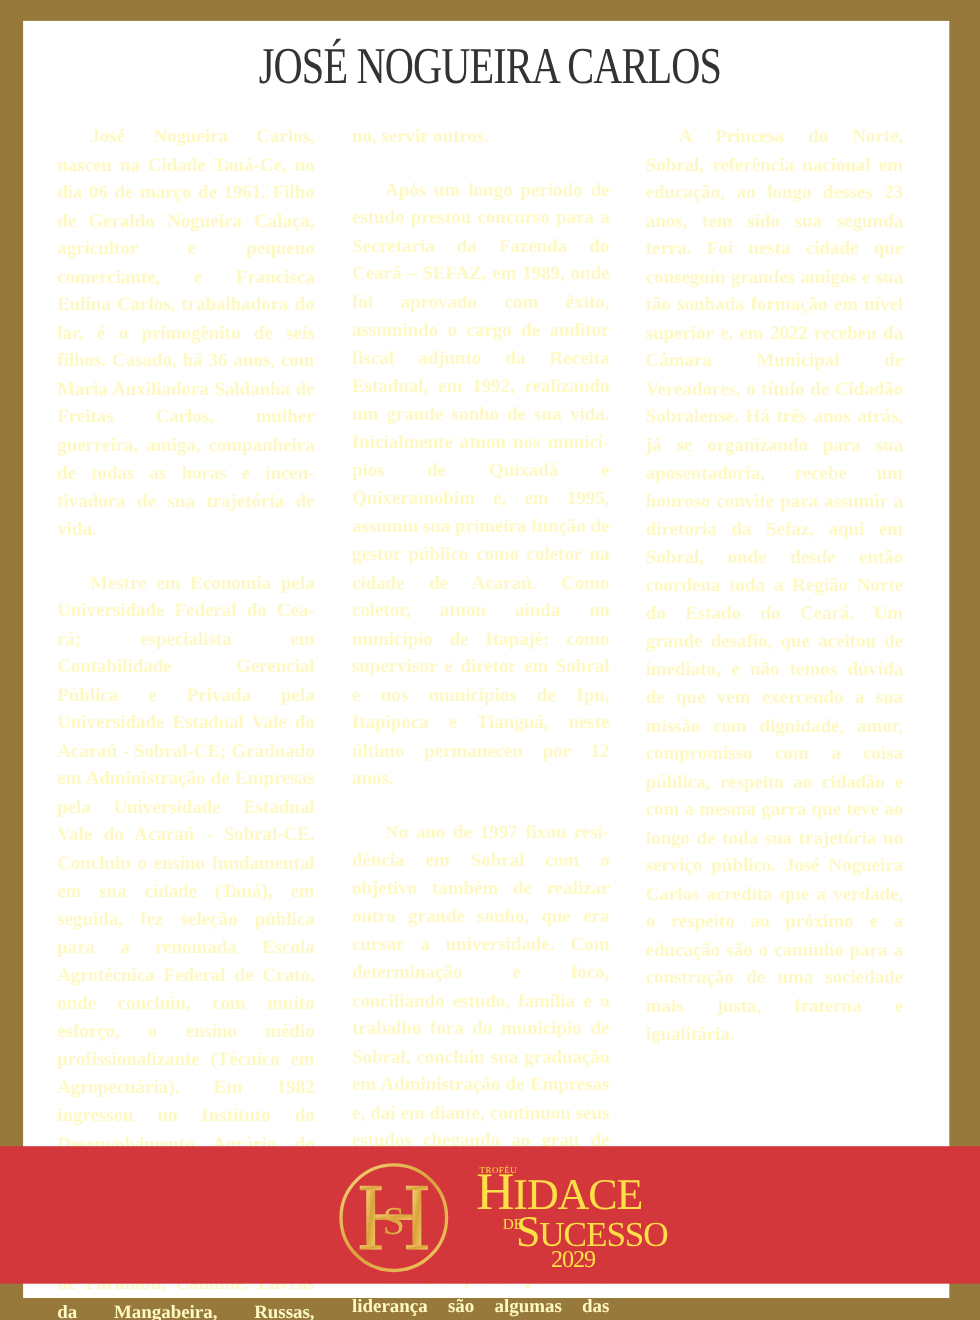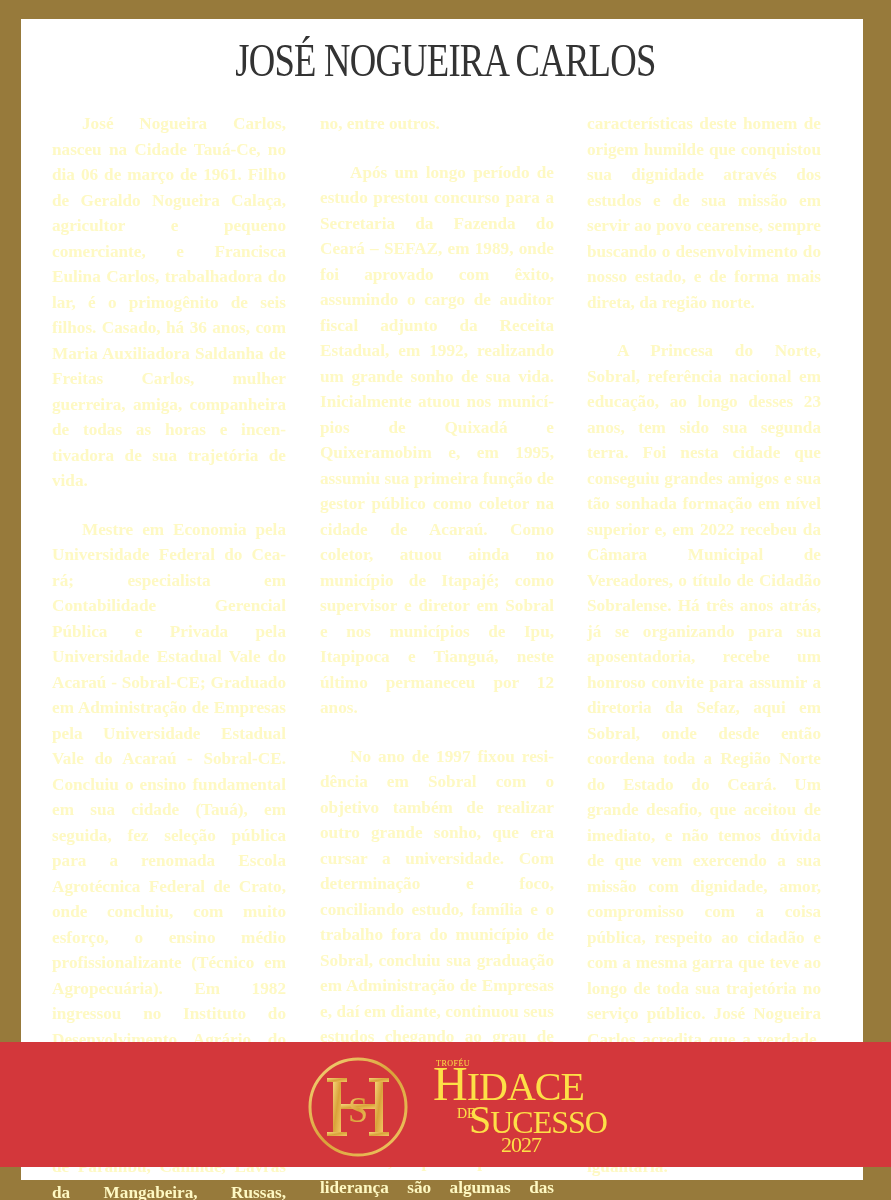--- a/index.html
+++ b/index.html
@@ -55,27 +55,26 @@
 <div class="page"></div>
 
 <h1 class="title">JOSÉ NOGUEIRA CARLOS</h1>
 
 <div class="columns">
   <div class="col col1">
     <p>José Nogueira Carlos, nasceu na Cidade Tauá-Ce, no dia 06 de março de 1961. Filho de Geraldo Nogueira Calaça, agricultor e pe­queno comerciante, e Francisca Eulina Carlos, trabalhadora do lar, é o primogênito de seis filhos. Ca­sado, há 36 anos, com Maria Auxi­liadora Saldanha de Freitas Carlos, mulher guerreira, amiga, compa­nheira de todas as horas e incen­tivadora de sua trajetória de vida.</p>
     <p>Mestre em Economia pela Universidade Federal do Cea­rá; especialista em Contabilidade Gerencial Pública e Privada pela Universidade Estadual Vale do Acaraú - Sobral-CE; Graduado em Administração de Empresas pela Universidade Estadual Vale do Acaraú - Sobral-CE. Concluiu o ensino fundamental em sua ci­dade (Tauá), em seguida, fez se­leção pública para a renomada Escola Agrotécnica Federal de Crato, onde concluiu, com muito esforço, o ensino médio profissio­nalizante (Técnico em Agropecu­ária). Em 1982 ingressou no Insti­tuto do Desenvolvimento Agrário do Ceará (IDACE), sua primeira experiência profissional, atuando em vários projetos do referido ór­gão, nos municípios de Parambu, Canindé, Lavras da Mangabeira, Russas, Limoeiro do Norte, Palha­</p>
   </div>
   <div class="col col2">
-    <p class="cont">no, entre outros.</p>
+    <p class="cont">no, servir outros.</p>
     <p>Após um longo período de estudo prestou concurso para a Secretaria da Fazenda do Ceará – SEFAZ, em 1989, onde foi aprova­do com êxito, assumindo o cargo de auditor fiscal adjunto da Re­ceita Estadual, em 1992, realizan­do um grande sonho de sua vida. Inicialmente atuou nos municí­pios de Quixadá e Quixeramobim e, em 1995, assumiu sua primeira função de gestor público como co­letor na cidade de Acaraú. Como coletor, atuou ainda no município de Itapajé; como supervisor e di­retor em Sobral e nos municípios de Ipu, Itapipoca e Tianguá, neste último permaneceu por 12 anos.</p>
     <p>No ano de 1997 fixou resi­dência em Sobral com o objetivo também de realizar outro grande sonho, que era cursar a universi­dade. Com determinação e foco, conciliando estudo, família e o trabalho fora do município de So­bral, concluiu sua graduação em Administração de Empresas e, daí em diante, continuou seus estudos chegando ao grau de mestre pela renomada Universidade Federal do Ceará – UFC.</p>
     <p>Ética, espírito público e lide­rança são algumas das principais</p>
   </div>
   <div class="col col3">
-    <p class="cont">características deste homem de origem humilde que conquistou sua dignidade através dos estudos e de sua missão em servir ao povo cearense, sempre buscando o de­senvolvimento do nosso estado, e de forma mais direta, da região norte.</p>
     <p>A Princesa do Norte, Sobral, referência nacional em educação, ao longo desses 23 anos, tem sido sua segunda terra. Foi nesta cidade que conseguiu grandes amigos e sua tão sonhada formação em ní­vel superior e, em 2022 recebeu da Câmara Municipal de Vereadores, o título de Cidadão Sobralense. Há três anos atrás, já se organizando para sua aposentadoria, recebe um honroso convite para assumir a diretoria da Sefaz, aqui em Sobral, onde desde então coordena toda a Região Norte do Estado do Ceará. Um grande desafio, que aceitou de imediato, e não temos dúvida de que vem exercendo a sua missão com dignidade, amor, compromis­so com a coisa pública, respeito ao cidadão e com a mesma garra que teve ao longo de toda sua trajetória no serviço público. José Nogueira Carlos acredita que a verdade, o respeito ao próximo e a educação são o caminho para a construção de uma sociedade mais justa, fra­terna e igualitária.</p>
   </div>
 </div>
 
 <div class="band">
   <div class="logo">
     <svg width="120" height="110" viewBox="0 0 120 110">
       <defs>
         <linearGradient id="gold" x1="0" y1="0" x2="1" y2="1">
           <stop offset="0" stop-color="#f6d57a"></stop>
@@ -91,16 +90,16 @@
       <rect x="24" y="80" width="20" height="4" fill="url(#gold)"></rect>
       <rect x="66" y="80" width="20" height="4" fill="url(#gold)"></rect>
       <rect x="38" y="52" width="34" height="5" fill="url(#gold)"></rect>
       <text x="55" y="70" text-anchor="middle" font-family="Liberation Serif, serif" font-size="36" fill="url(#gold)">S</text>
     </svg>
     <div class="logo-text">
       <span class="trofeu">TROFÉU</span>
       <span class="homens"><span class="big">H</span><span>IDACE</span></span>
       <span class="de">DE</span>
       <span class="sucesso"><span class="big">S</span><span>UCESSO</span></span>
-      <span class="year">2027</span>
+      <span class="year">2029</span>
     </div>
   </div>
 </div>
 
 </body></html>

